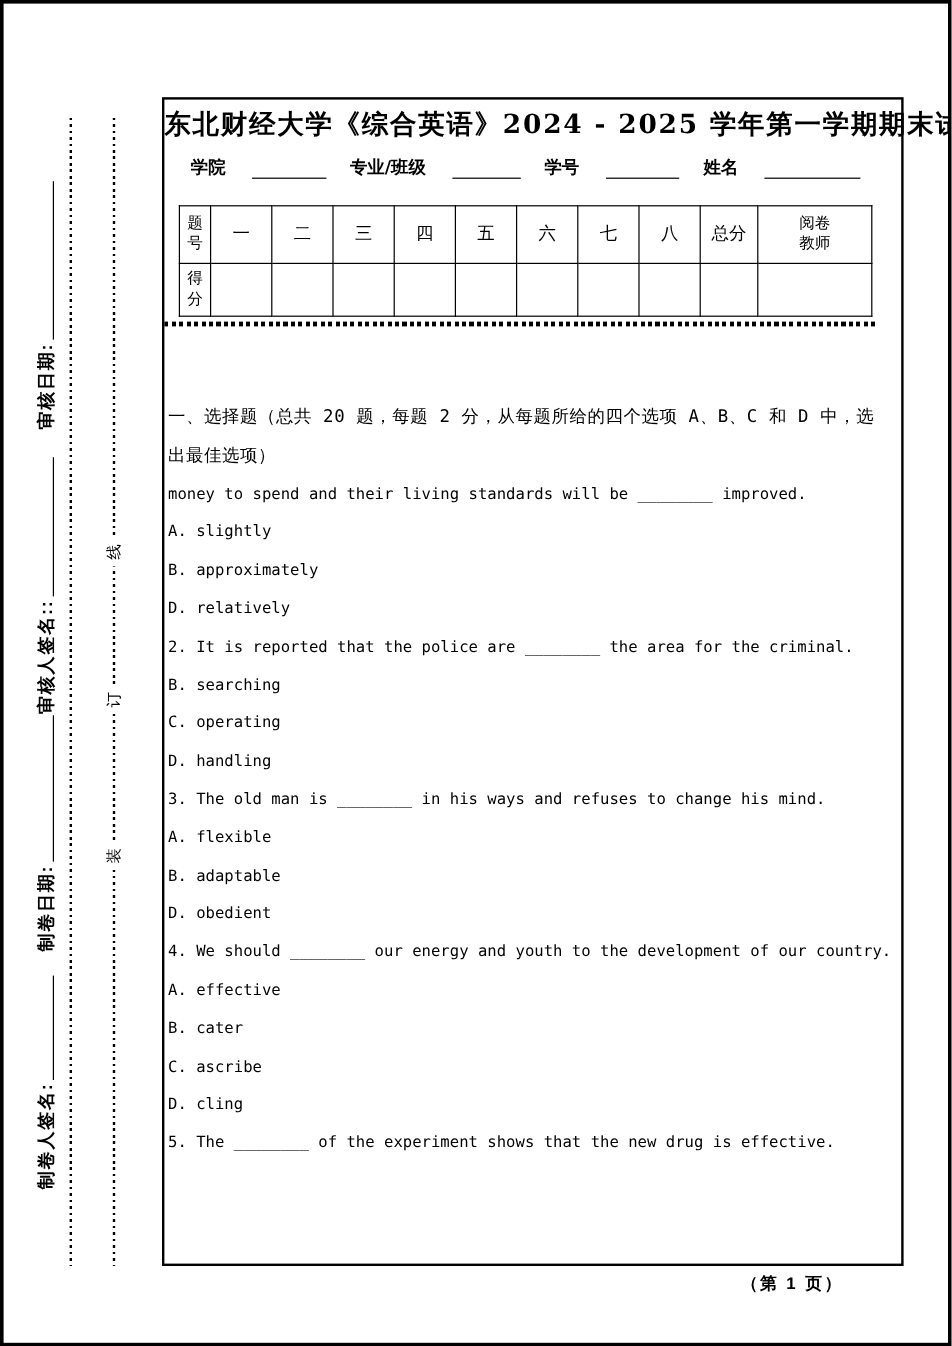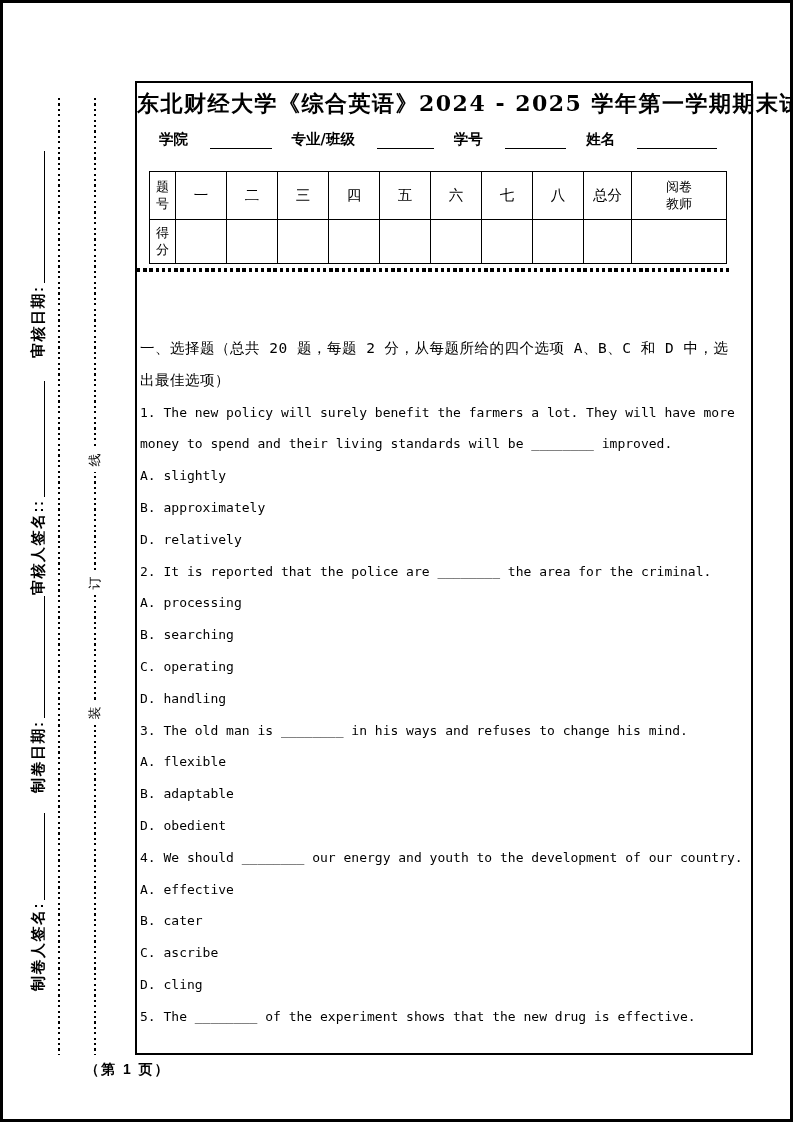--- a/index.html
+++ b/index.html
@@ -60,21 +60,21 @@
     position:absolute; top:185px; left:0px; width:595px; height:4px;
     background:repeating-linear-gradient(to right,#000 0 3.4px,transparent 3.4px 6.2px);
   }
   .bodytext{position:absolute; top:208px; left:3px; right:2px;margin-top:42px;}
   .bline{
     line-height:31.8px; white-space:pre;
     font-family:"DejaVu Sans Mono","Liberation Mono",monospace; font-size:13px;
   }
   .bline[data-name="section-heading-line"]{font-size:14.5px; letter-spacing:0.5px;}
   .footer{
-    position:absolute; left:82px; top:1058px; width:618px; text-align:left;
+    position:absolute; left:82px; top:1058px; width:618px; text-align:right;
     font-weight:bold; font-size:14px; letter-spacing:2px;
   }
 </style>
 </head>
 <body>
 
 <div class="page" data-name="exam-page">
 
   <div class="dotline dl1" data-name="binding-dotted-line-inner"></div>
   <div class="dotline dl2" data-name="binding-dotted-line-outer"></div>
@@ -159,27 +159,25 @@
         <td data-name="cell-score-blank"></td>
       </tr>
     </tbody>
       </table>
 
     <div class="dotsep" data-name="dotted-separator"></div>
 
     <div class="bodytext" id="bodytext" data-name="question-body">
         <div class="bline" data-name="section-heading-line">一、选择题（总共 20 题，每题 2 分，从每题所给的四个选项 A、B、C 和 D 中，选</div>
         <div class="bline" data-name="section-heading-line">出最佳选项）</div>
-        <div class="bline" data-name="question-line">1. The new policy will surely benefit the farmers a lot. They will have more</div>
         <div class="bline" data-name="question-line">money to spend and their living standards will be ________ improved.</div>
         <div class="bline" data-name="option-line">A. slightly</div>
         <div class="bline" data-name="option-line">B. approximately</div>
         <div class="bline" data-name="option-line">D. relatively</div>
         <div class="bline" data-name="question-line">2. It is reported that the police are ________ the area for the criminal.</div>
-        <div class="bline" data-name="option-line">A. processing</div>
         <div class="bline" data-name="option-line">B. searching</div>
         <div class="bline" data-name="option-line">C. operating</div>
         <div class="bline" data-name="option-line">D. handling</div>
         <div class="bline" data-name="question-line">3. The old man is ________ in his ways and refuses to change his mind.</div>
         <div class="bline" data-name="option-line">A. flexible</div>
         <div class="bline" data-name="option-line">B. adaptable</div>
         <div class="bline" data-name="option-line">D. obedient</div>
         <div class="bline" data-name="question-line">4. We should ________ our energy and youth to the development of our country.</div>
         <div class="bline" data-name="option-line">A. effective</div>
         <div class="bline" data-name="option-line">B. cater</div>

